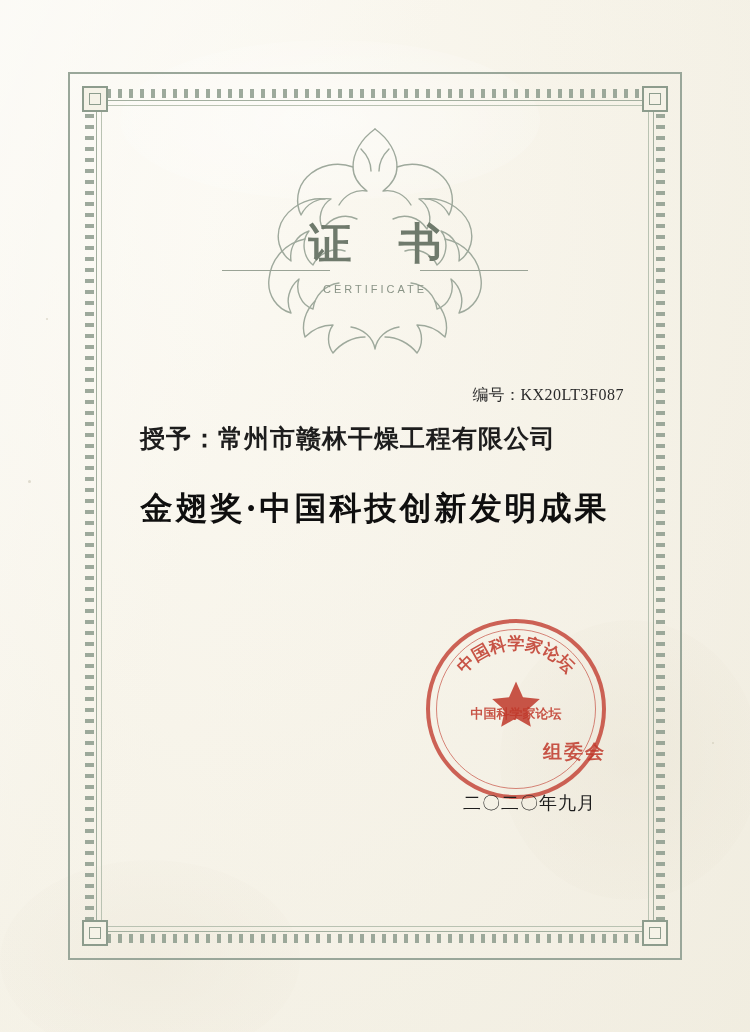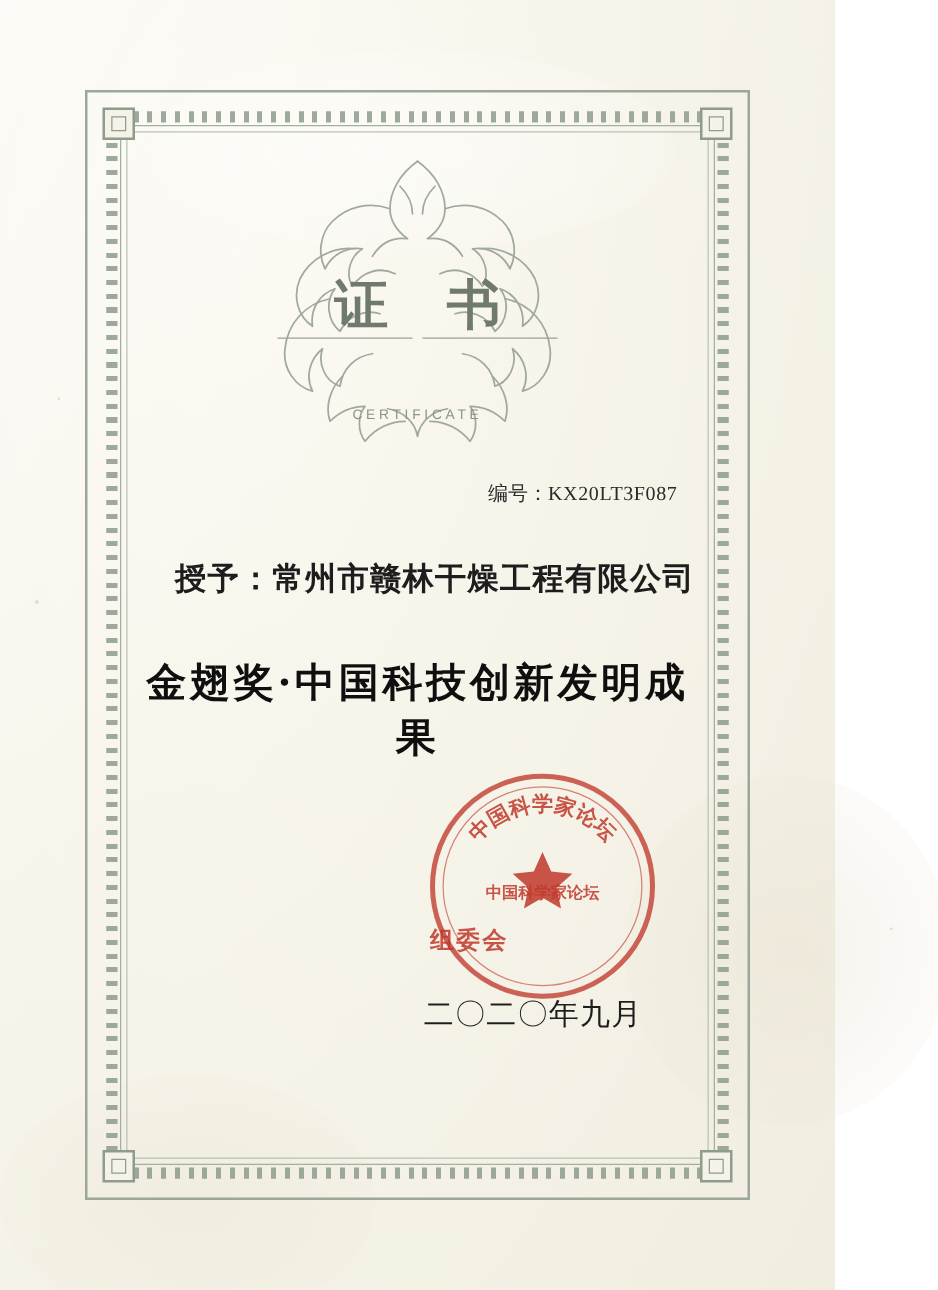--- a/index.html
+++ b/index.html
@@ -10,21 +10,21 @@
   body {
     width: 750px;
     height: 1032px;
     overflow: hidden;
     font-family: "Liberation Serif", serif;
   }
 
   
   .page {
     position: relative;
-    width: 668px;
+    width: 750px;
     height: 1032px;
     background:
       radial-gradient(ellipse at 30% 20%, #fbf9f2 0%, #f7f4ea 45%, #f2efe3 100%);
   }
   .paper-tone {
     position: absolute;
     inset: 0;
     background:
       linear-gradient(115deg, rgba(255,255,255,0.55) 0%, rgba(250,247,238,0.15) 35%, rgba(238,233,219,0.35) 100%);
     pointer-events: none;
@@ -116,21 +116,20 @@
   }
   .title-en {
     position: absolute;
     left: 0; right: 0;
     top: 168px;
     text-align: center;
     font-size: 11px;
     letter-spacing: 3px;
     color: #8a9487;
     font-family: "Liberation Sans", sans-serif;
-    margin-top: 43px;
   }
   .title-rule {
     position: absolute;
     top: 155px;
     height: 1px;
     background: #9aa396;
   }
   .rule-l { left: 112px; width: 108px; }
   .rule-r { right: 112px; width: 108px; }
 
@@ -140,39 +139,39 @@
     font-size: 16px;
     color: #2b2b2b;
     font-family: "DejaVu Serif", serif;
   }
   .serial .code {
     font-family: "Liberation Serif", serif;
     letter-spacing: .5px;
   }
 
   .award-to {
-    margin-top: 40px;
+    margin-top: 16px;
     padding-left: 30px;
     font-size: 25px;
     color: #1d1d1d;
     font-weight: bold;
     font-family: "DejaVu Serif", serif;
     letter-spacing: 1px;
   }
   .award-title {
     margin-top: 16px;
     padding-left: 86px;
     font-size: 23px;
     color: #1d1d1d;
     font-weight: bold;
     font-family: "DejaVu Serif", serif;
     letter-spacing: 1px;
   }
   .award-name {
-    margin-top: 46px;
+    margin-top: 32px;
     text-align: center;
     font-size: 32px;
     color: #0f0f0f;
     font-weight: bold;
     font-family: "DejaVu Serif", serif;
     letter-spacing: 3px;
   }
 
   
   .seal-wrap {
@@ -224,34 +223,34 @@
     color: #c0392b;
     font-size: 13px;
     font-weight: bold;
     font-family: "DejaVu Sans", sans-serif;
     opacity: .85;
   }
   .seal-bottom {
     position: absolute;
     left: 0; right: 0;
     top: 120px;
-    text-align: left;
+    text-align: right;
     color: #c0392b;
     font-size: 19px;
     font-weight: bold;
     letter-spacing: 2px;
     font-family: "DejaVu Sans", sans-serif;
     opacity: .85;
   }
 
   .date {
     position: absolute;
     right: 44px;
-    bottom: 90px;
-    font-size: 24px;
+    bottom: 102px;
+    font-size: 18px;
     color: #1d1d1d;
     font-family: Liberation Sans, sans-serif;
     letter-spacing: 1px;
   }
 </style>
 </head>
 <body>
 
 <div class="page">
   <div class="paper-tone"></div>

